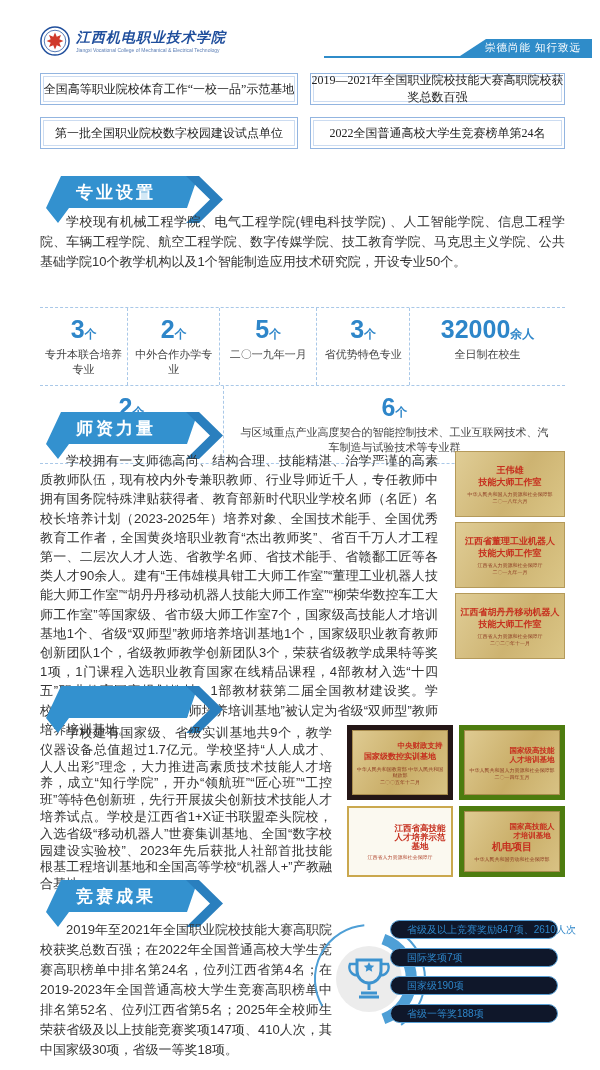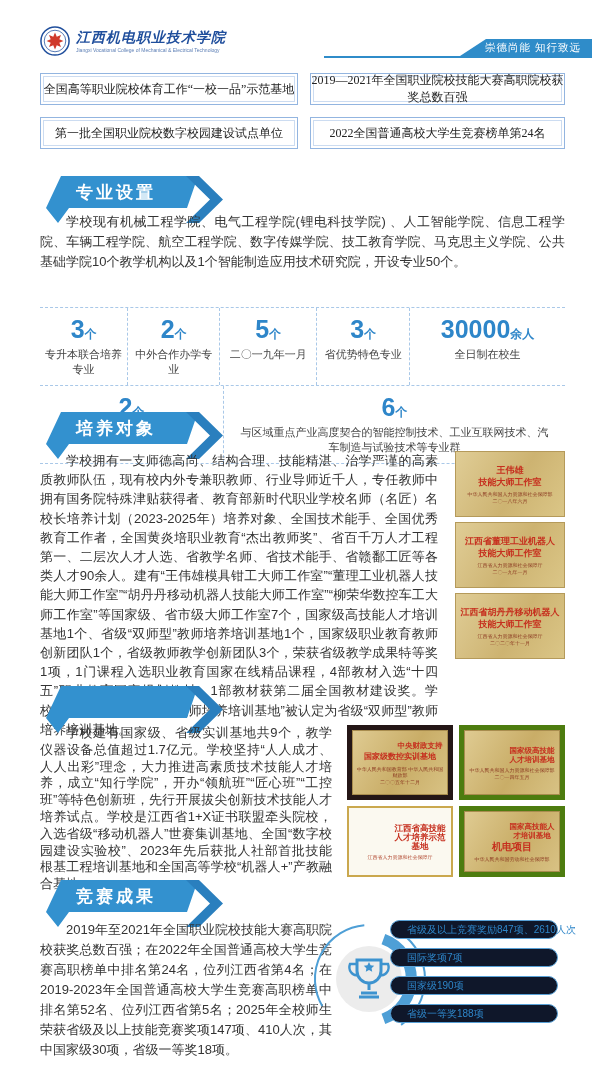--- a/index.html
+++ b/index.html
@@ -133,39 +133,39 @@
       </div>
       <div class="stat c3 divr">
         <div class="stat-num"><span class="val">5</span><span class="unit">个</span></div>
         <div class="stat-label">二〇一九年一月</div>
       </div>
       <div class="stat c4 divr">
         <div class="stat-num"><span class="val">3</span><span class="unit">个</span></div>
         <div class="stat-label">省优势特色专业</div>
       </div>
       <div class="stat c5">
-        <div class="stat-num"><span class="val">30000</span><span class="unit">余人</span></div>
+        <div class="stat-num"><span class="val">32000</span><span class="unit">余人</span></div>
         <div class="stat-label">全日制在校生</div>
       </div>
     </div>
     <div class="stats-row r2">
       <div class="stat c1 divr">
         <div class="stat-num"><span class="val">2</span><span class="unit">个</span></div>
         <div class="stat-label">省级高水平专业群</div>
       </div>
       <div class="stat c2">
         <div class="stat-num"><span class="val">6</span><span class="unit">个</span></div>
         <div class="stat-label" style="padding:0 14px;">与区域重点产业高度契合的智能控制技术、工业互联网技术、汽车制造与试验技术等专业群</div>
       </div>
     </div>
   </div>
 
   <div class="sec-banner" style="top:412px;">
     <div class="flag"></div>
-    <span class="title">培养对象</span>
+    <span class="title">师资力量</span>
     <svg width="46" height="47" viewBox="0 0 46 47">
       <polygon points="4,0 17,0 41,23.5 17,47 4,47 28,23.5" fill="#2a7fbe"></polygon>
     </svg>
   </div>
   <div class="fac-row" style="top:451px;">
     <p class="para fac-text" style="line-height:19.2px;">学校拥有一支师德高尚、结构合理、技能精湛、治学严谨的高素质教师队伍，现有校内外专兼职教师、行业导师近千人，专任教师中拥有国务院特殊津贴获得者、教育部新时代职业学校名师（名匠）名校长培养计划（2023-2025年）培养对象、全国技术能手、全国优秀教育工作者，全国黄炎培职业教育“杰出教师奖”、省百千万人才工程第一、二层次人才人选、省教学名师、省技术能手、省赣鄱工匠等各类人才90余人。建有“王伟雄模具钳工大师工作室”“董理工业机器人技能大师工作室”“胡丹丹移动机器人技能大师工作室”“柳荣华数控车工大师工作室”等国家级、省市级大师工作室7个，国家级高技能人才培训基地1个、省级“双师型”教师培养培训基地1个，国家级职业教育教师创新团队1个，省级教师教学创新团队3个，荣获省级教学成果特等奖1项，1门课程入选职业教育国家在线精品课程，4部教材入选“十四五”职业教育国家规划教材，1部教材获第二届全国教材建设奖。学校“智能制造技术双师型教师培养培训基地”被认定为省级“双师型”教师培养培训基地。</p>
     <div class="fac-plaques">
       <div class="plq">
         <div class="l1">王伟雄</div>
         <div class="l2">技能大师工作室</div>

